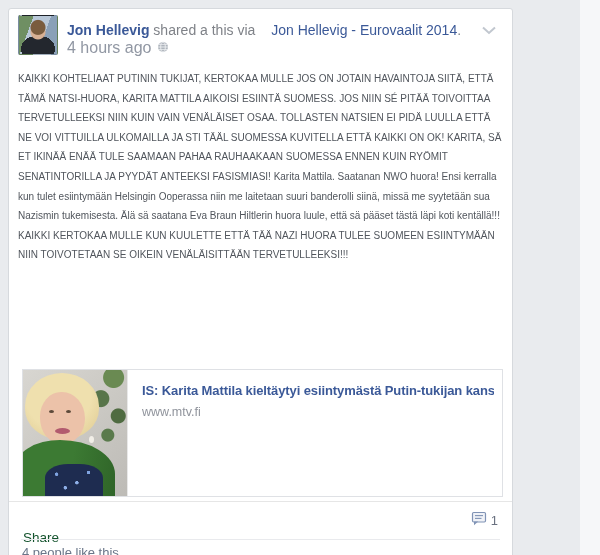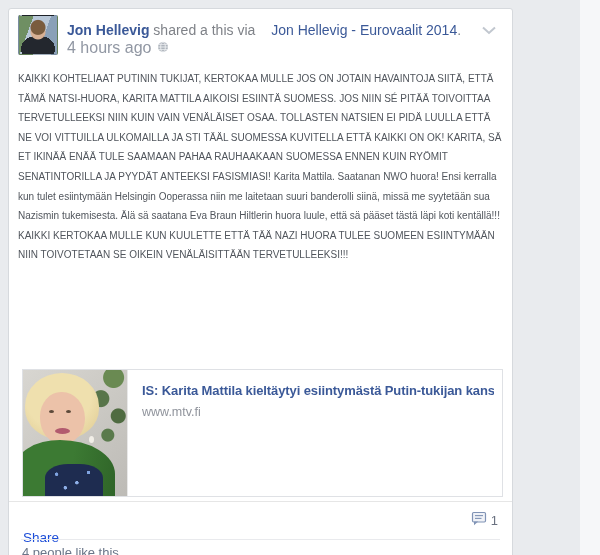--- a/index.html
+++ b/index.html
@@ -75,21 +75,21 @@
     font-size:13px;font-weight:bold;line-height:17px;color:var(--accent-blue,#3b5998);
     white-space:nowrap;overflow:hidden;letter-spacing:-0.1px;text-decoration:none;display:block;
   }
   .att-source{font-size:12.5px;color:#90949c;margin-top:6px;}
   
   .share-row{
     position:absolute;left:0;right:0;top:492px;height:38px;
     border-top:1px solid #e6e6e6;box-sizing:border-box;
     display:flex;align-items:center;justify-content:space-between;padding:0 14px;
   }
-  .share-link{font-size:13.5px;color:#1d4ed8;text-decoration:none;cursor:pointer;margin-top:33px;}
+  .share-link{font-size:13.5px;color:#14532d;text-decoration:none;cursor:pointer;margin-top:33px;}
   .comment-counter{display:flex;align-items:center;gap:4px;cursor:pointer;}
   .comment-count{font-size:13px;color:#6a7180;}
   .likes-sep{position:absolute;left:12px;right:12px;top:530px;border-top:1px solid #e9eaed;}
   .likes-row{position:absolute;left:13px;top:536px;font-size:13px;color:#6a7689;cursor:pointer;}
 </style>
 </head>
 <body>
 
 <div class="right-strip"></div>
 

